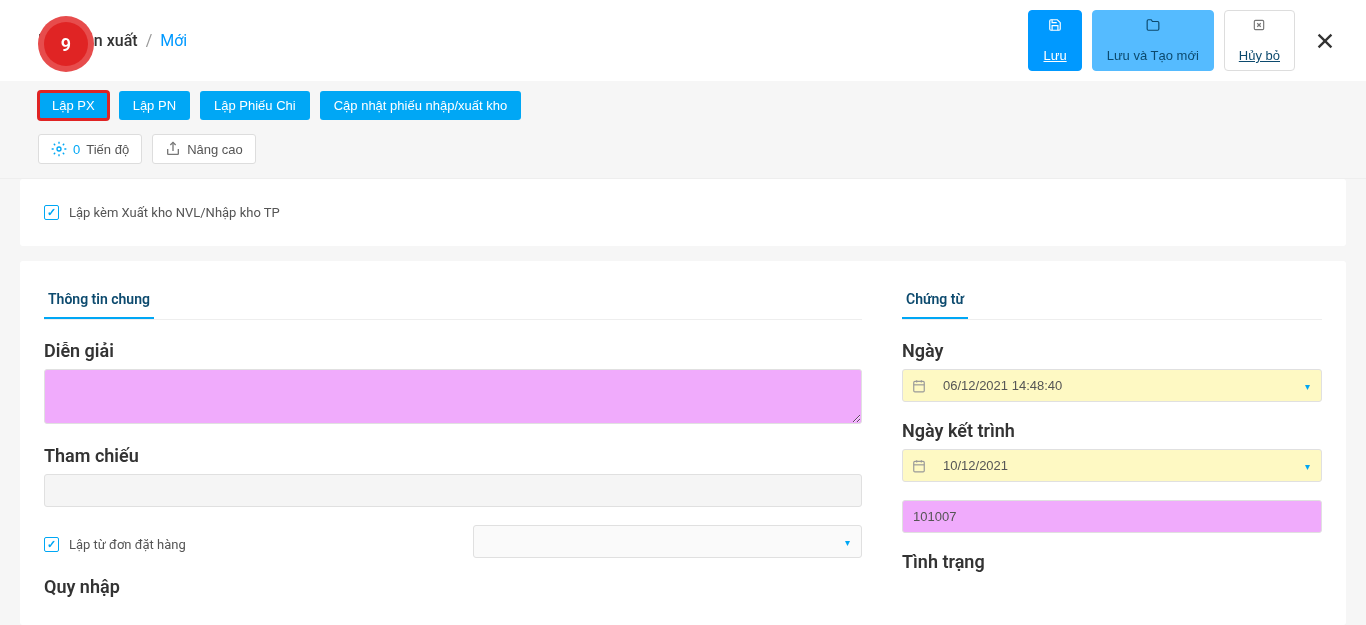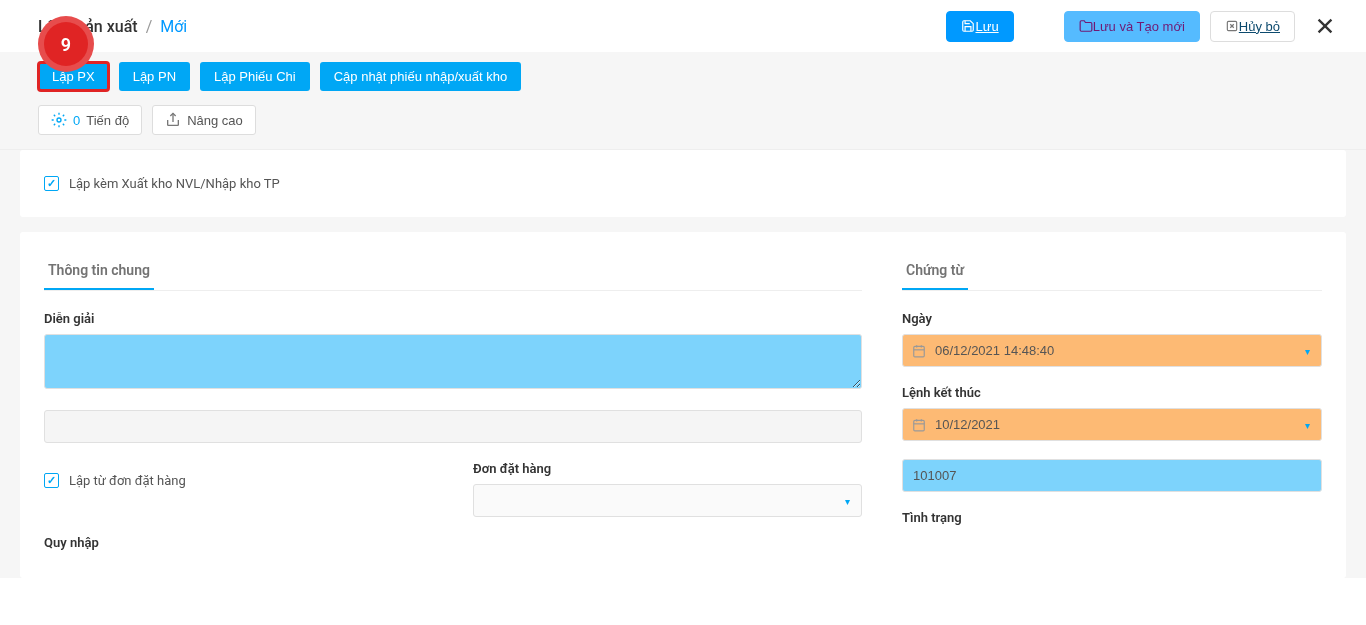--- a/index.html
+++ b/index.html
@@ -5,23 +5,23 @@
     * { box-sizing: border-box; margin: 0; padding: 0; }
     body { font-family: -apple-system, BlinkMacSystemFont, "Segoe UI", Roboto, Arial, sans-serif; background: #fff; color: #333; font-size: 13px; }
     
     .header { display: flex; justify-content: space-between; align-items: center; padding: 10px 25px 10px 38px; }
     .breadcrumb { display: flex; align-items: center; gap: 8px; font-size: 16px; }
     .breadcrumb-title { color: #333; font-weight: 500; }
     .breadcrumb-sep { color: #999; }
     .breadcrumb-new { color: #0099ff; }
     .header-actions { display: flex; align-items: center; gap: 10px; }
     
-    .btn { display: inline-flex; align-items: center; gap: 0; padding: 7px 14px; border-radius: 4px; border: 1px solid transparent; cursor: pointer; font-size: 13px; background: #fff; }
+    .btn { display: inline-flex; align-items: center; gap: 16px; padding: 7px 14px; border-radius: 4px; border: 1px solid transparent; cursor: pointer; font-size: 13px; background: #fff; flex-direction: column; }
     .btn-primary { background: #0099ff; color: #fff; border-color: #0099ff; }
-    .btn-info { background: #55bbff; color: #701a75; border-color: #55bbff; margin-left: 40px; }
+    .btn-info { background: #55bbff; color: #0c4a6e; border-color: #55bbff; }
     .btn-outline { background: #fff; color: #0c4a6e; border: 1px solid #ddd; }
     .btn-outline .underline { text-decoration: underline; }
     .btn svg, .btn .ico { width: 14px; height: 14px; flex-shrink: 0; }
     
     .close-btn { cursor: pointer; display: flex; align-items: center; justify-content: center; width: 32px; height: 32px; margin-left: 4px; }
     
     .toolbar { background: #f6f6f6; padding: 10px 38px 14px; border-bottom: 1px solid #eee; }
     .toolbar-row { display: flex; gap: 10px; }
     .tbtn { padding: 7px 14px; background: #00a7f5; color: #fff; border: none; border-radius: 3px; cursor: pointer; font-size: 13px; }
     .tbtn.highlighted { outline: 3px solid #e02424; outline-offset: -2px; }
@@ -36,32 +36,32 @@
     
     .checkbox-row { display: flex; align-items: flex-start; gap: 10px; color: #555; padding: 6px 0; }
     .chk { width: 15px; height: 15px; border: 1.5px solid #00a7f5; border-radius: 2px; display: inline-flex; align-items: center; justify-content: center; background: #fff; }
     .chk.checked::after { content: "✓"; color: #00a7f5; font-size: 11px; font-weight: bold; }
     
     .columns { display: flex; gap: 40px; }
     .col-left { flex: 1; }
     .col-right { width: 420px; }
     
     .tab-header { border-bottom: 1px solid #eee; margin-bottom: 20px; }
-    .tab { display: inline-block; padding: 10px 4px; color: #737373; font-weight: 600; border-bottom: 2px solid #00a7f5; font-size: 14px; }
+    .tab { display: inline-block; padding: 10px 4px; color: #0c4a6e; font-weight: 600; border-bottom: 2px solid #00a7f5; font-size: 14px; }
     
     .field { margin-bottom: 18px; }
-    .field-label { font-weight: 600; color: #333; margin-bottom: 8px; display: block; font-size: 13px; }
-    .field-input, .field-select, textarea { width: 100%; padding: 8px 10px; border: 1px solid #e0e0e0; border-radius: 3px; font-size: 13px; color: #555; background: #7dd3fc; }
+    .field-label { font-weight: 600; color: #333; margin-bottom: 8px; display: block; font-size: 18px; }
+    .field-input, .field-select, textarea { width: 100%; padding: 8px 10px; border: 1px solid #e0e0e0; border-radius: 3px; font-size: 13px; color: #555; background: #f0abfc; }
     textarea { min-height: 55px; resize: vertical; background: #fff; }
     .field-readonly { background: #f5f5f5; }
     
     .field-select-wrap { position: relative; }
     .field-select-wrap .caret { position: absolute; right: 12px; top: 50%; transform: translateY(-50%); pointer-events: none; color: #00a7f5; font-size: 10px; }
     .field-date-wrap .cal-ico { position: absolute; left: 10px; top: 50%; transform: translateY(-50%); color: #999; }
-    .field-date-wrap input { padding-left: 32px; padding-right: 30px; background: #fdba74; }
+    .field-date-wrap input { padding-left: 40px; padding-right: 30px; background: #fef9c3; }
     
     .two-col { display: flex; gap: 40px; }
     .two-col > div { flex: 1; }
     
     .badge-circle { position: absolute; top: 22px; left: 44px; width: 44px; height: 44px; border-radius: 50%; background: #e02424; color: #fff; display: flex; align-items: center; justify-content: center; font-size: 18px; font-weight: 600; z-index: 100; box-shadow: 0 0 0 6px #e74c4c; }
     
     .underline-key { text-decoration: underline; }
   </style>
 </head>
 <body>
@@ -151,32 +151,32 @@
           <div class="tab-header">
             <span class="tab">Thông tin chung</span>
           </div>
 
           <div class="field">
             <label class="field-label">Diễn giải</label>
             <textarea class="field-input" style=""></textarea>
           </div>
 
           <div class="field">
+            <label class="field-label">Tham chiếu</label>
             <input class="field-input field-readonly" readonly="" style="">
           </div>
 
           <div class="two-col">
             <div>
               <label class="checkbox-row" style="margin-top:6px;">
                 <span class="chk checked"></span>
                 <span>Lập từ đơn đặt hàng</span>
               </label>
             </div>
             <div class="field">
-              <label class="field-label">Đơn đặt hàng</label>
               <div class="field-select-wrap">
                 <input class="field-input" style="background: rgb(250, 250, 250);">
                 <span class="caret">▾</span>
               </div>
             </div>
           </div>
 
           <div class="two-col">
             <div>
               <label class="field-label">Quy nhập</label>
@@ -197,21 +197,21 @@
                   <line x1="16" y1="2" x2="16" y2="6"></line>
                   <line x1="8" y1="2" x2="8" y2="6"></line>
                   <line x1="3" y1="10" x2="21" y2="10"></line>
                 </svg>
               <input class="field-input" value="06/12/2021 14:48:40" style="">
               <span class="caret">▾</span>
             </div>
           </div>
 
           <div class="field">
-            <label class="field-label">Lệnh kết thúc</label>
+            <label class="field-label">Ngày kết trình</label>
             <div class="field-select-wrap field-date-wrap">
               <svg class="cal-ico" width="14" height="14" viewBox="0 0 24 24" fill="none" stroke="#999" stroke-width="2">
                   <rect x="3" y="4" width="18" height="18" rx="2"></rect>
                   <line x1="16" y1="2" x2="16" y2="6"></line>
                   <line x1="8" y1="2" x2="8" y2="6"></line>
                   <line x1="3" y1="10" x2="21" y2="10"></line>
                 </svg>
               <input class="field-input" value="10/12/2021" style="">
               <span class="caret">▾</span>
             </div>

